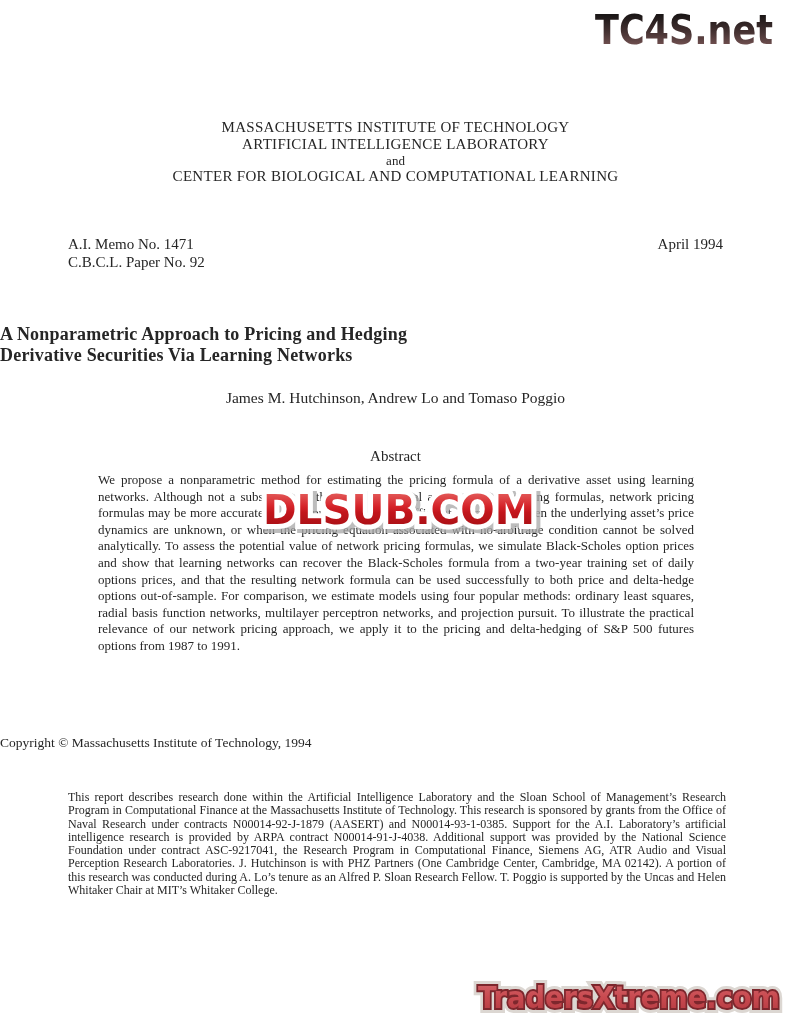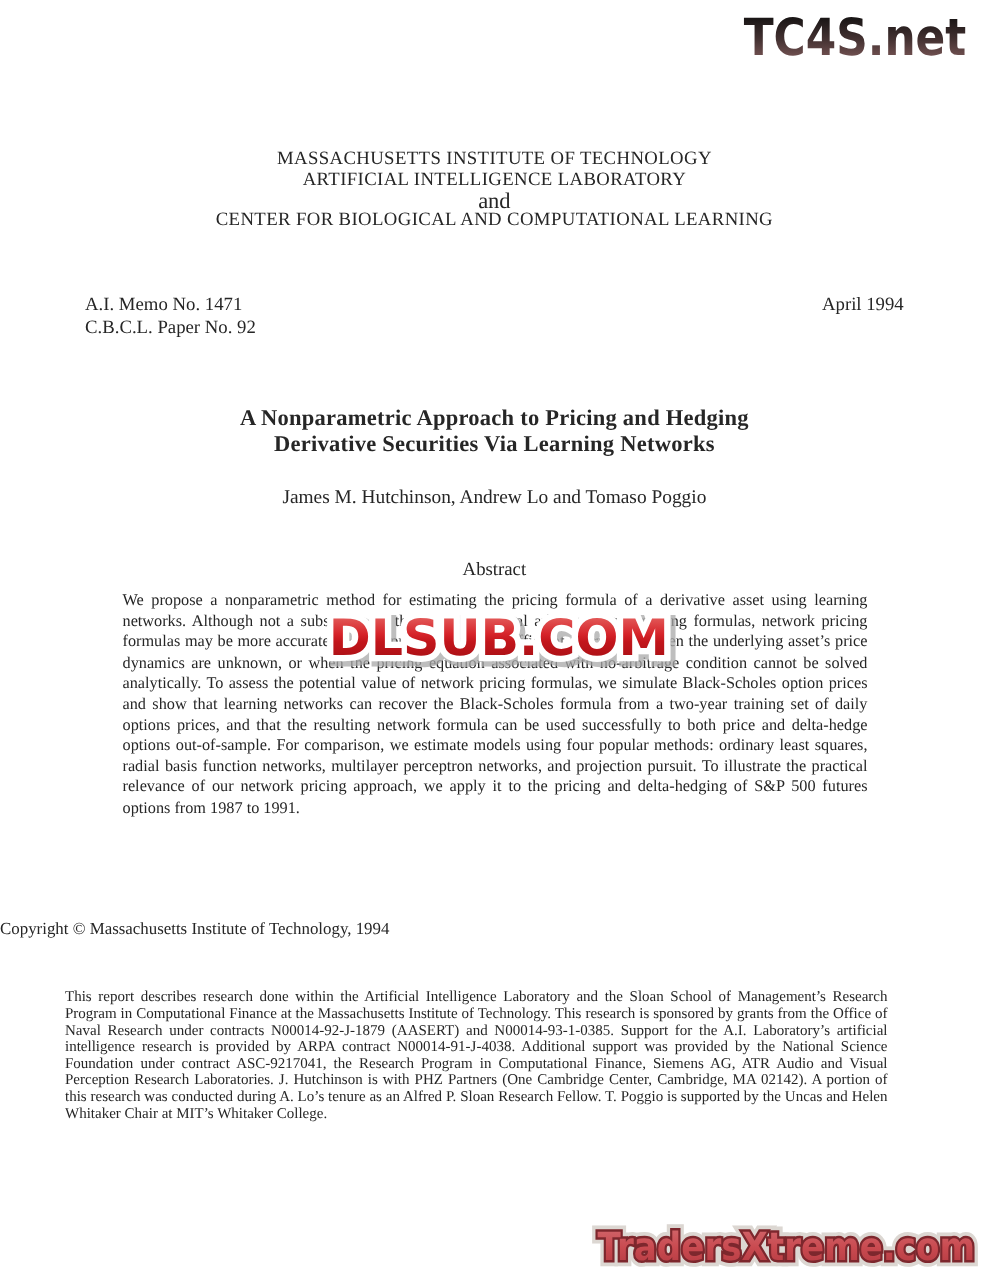--- a/index.html
+++ b/index.html
@@ -13,33 +13,33 @@
   .wm-tc4s    { position:absolute; top:4px;  right:12px; }
   .wm-dlsub   { position:absolute; top:481px; left:251px; }
   .wm-traders { position:absolute; top:975px; right:2px; }
   .wm-text { font-family:"DejaVu Sans", sans-serif; font-weight:bold; }
 
   
   .masthead {
     position:absolute; top:119px; left:0; width:100%;
     text-align:center; font-size:15px; line-height:17px; letter-spacing:0.3px;
   }
-  .masthead .small { font-size:18px; line-height:15px; letter-spacing:0; }
+  .masthead .small { font-size:13px; line-height:15px; letter-spacing:0; }
 
   
   .memo-row {
     position:absolute; top:236px; left:68px; right:68px;
     display:flex; justify-content:space-between;
     font-size:15px; line-height:17.5px;
   }
 
   
   .doc-title {
     position:absolute; top:324px; left:0; width:100%;
-    text-align:center; font-weight:bold; font-size:18px; line-height:20.5px;
+    text-align:left; font-weight:bold; font-size:18px; line-height:20.5px;
     letter-spacing:0.2px;
   }
   .authors {
     position:absolute; top:389px; left:0; width:100%;
     text-align:center; font-weight:normal; font-size:15.5px;
   }
 
   
   .abs-head {
     position:absolute; top:448px; left:0; width:100%;
@@ -49,21 +49,21 @@
     position:absolute; top:472px; left:98px; width:596px;
     font-size:13px; line-height:16.6px; text-align:justify;
   }
 
   
   .copyright {
     position:absolute; top:735px; left:0; width:100%;
     text-align:left; font-size:13.5px;
   }
   .footnote {
-    position:absolute; top:791px; left:52px; width:658px;
+    position:absolute; top:791px; left:68px; width:658px;
     font-size:12px; line-height:13.3px; text-align:justify;
   }
 </style>
 </head>
 <body>
 
 <div class="page">
 
   <svg class="wm-tc4s" width="190" height="50" viewBox="0 0 190 50">
     <defs>

